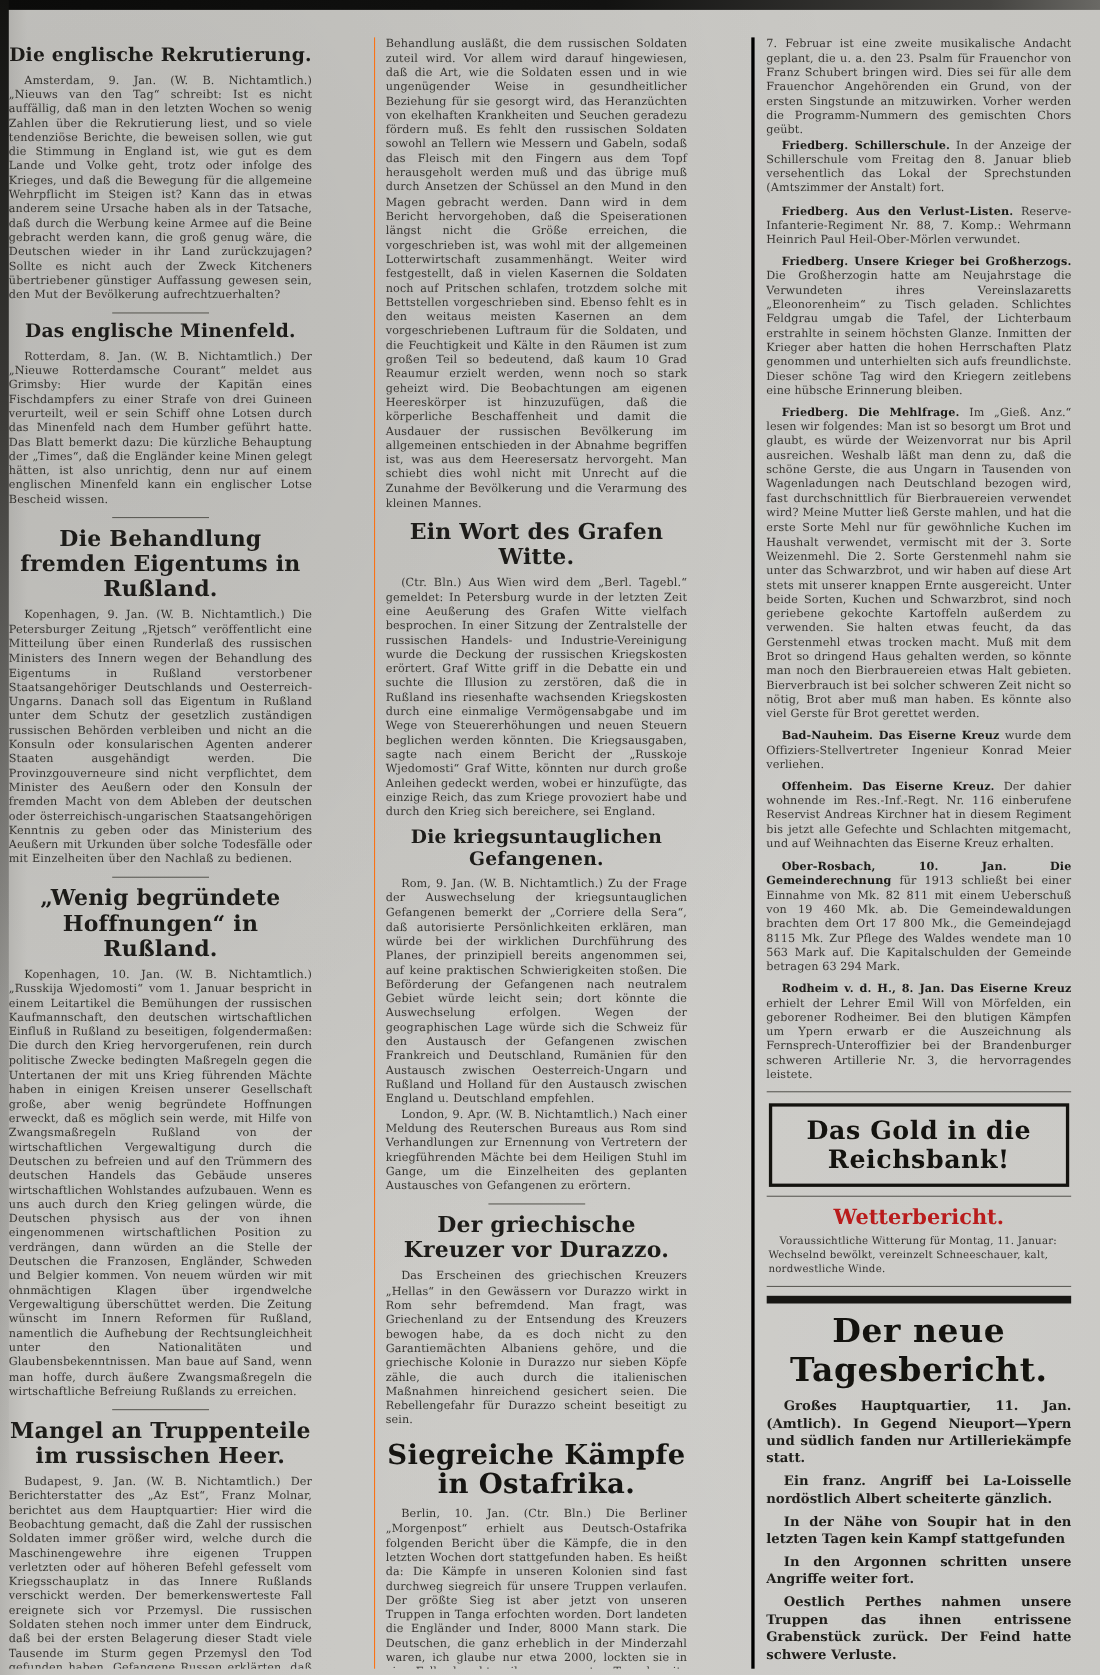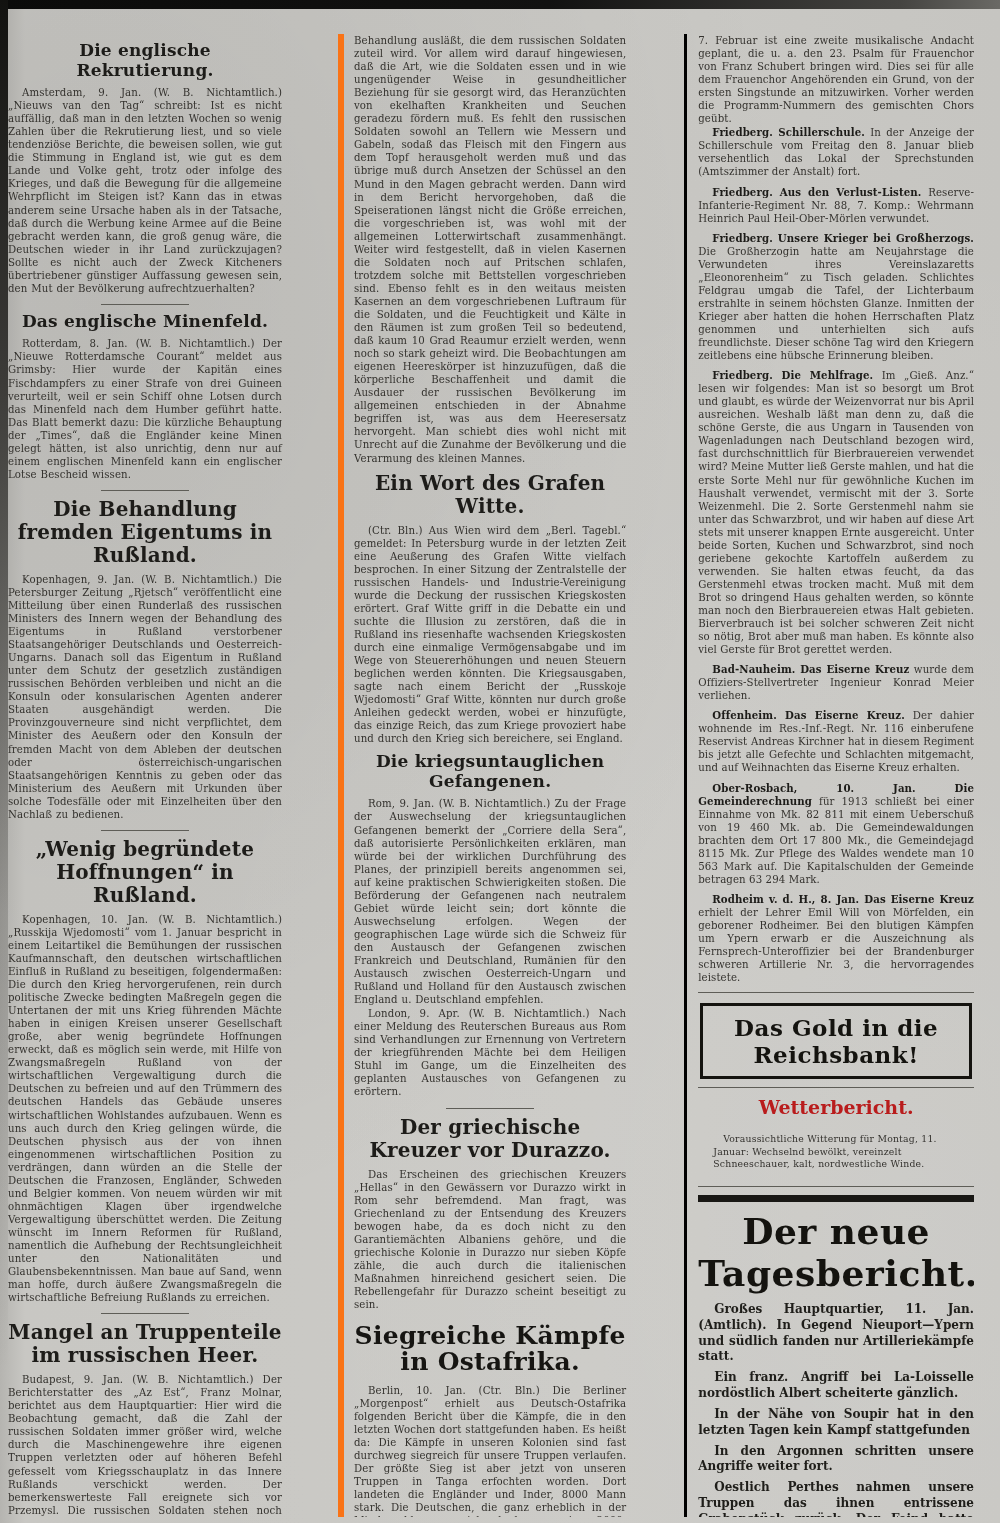--- a/index.html
+++ b/index.html
@@ -13,44 +13,44 @@
       linear-gradient(90deg, #b5b4b0 0px, #c8c7c3 25px, #cac9c5 600px, #c6c5c1 1000px);
   }
   .topband { position:absolute; top:0; left:0; right:0; height:9px;
     background:linear-gradient(to right,#0b0b0a 0%,#121211 55%,#454441 90%,#6a6965 100%); }
   .leftband { position:absolute; top:0; left:0; bottom:0; width:8px;
     background:linear-gradient(to bottom,#121210 0%,#3c3b38 25%,rgba(60,59,56,0.25) 60%,transparent 90%); }
 
   .sheet { position:absolute; top:34px; left:8px; width:966px; bottom:6px; display:flex;gap:48px; }
   .col { position:relative; overflow:hidden; }
   .col-left   { width:314px; padding-right:8px; }
-  .col-middle { width:312px; padding:0 10px; border-left:6px solid #f97316; }
+  .col-middle { width:312px; padding:0 10px; border-left:1px solid #f97316; }
   .col-right  { width:316px; padding-left:11px; border-left:3px solid #000000; }
 
   h2.head { font-size:17px; line-height:1.15; text-align:center; font-weight:bold;
     color:#1d1c19; margin:7px 0 6px; letter-spacing:.2px; }
   h2.head-lg { font-size:20px; }
   h1.banner { font-size:25px; text-align:center; font-weight:bold; color:#161512;
     margin:12px 0 8px; letter-spacing:.3px; line-height:1.05; }
   p.body { font-size:10.2px; line-height:1.28; text-align:justify; text-indent:14px;
     margin:0 0 1px; letter-spacing:.1px; word-spacing:.5px; }
   .sep { width:88px; border-top:1px solid #5e5d57; margin:9px auto 7px; }
   hr.thin { border:none; border-top:1px solid #5e5d57; margin:8px 0; }
   .thickbar { height:7px; background:#181714; margin:7px 0 6px; }
 
   p.item { font-size:10.2px; line-height:1.28; text-align:justify; text-indent:14px;
     margin:0 0 7px; letter-spacing:.1px; }
   p.item b { color:#1d1c19; }
 
   .goldbox { border:3px solid #14130f; margin:10px 2px 8px; padding:8px 4px;
     text-align:center; font-weight:bold; font-size:23px; color:#14130f; letter-spacing:.5px; }
   h3.weather-title { font-size:19px; text-align:center; font-weight:bold; color:#b91c1c; margin:8px 0 5px; }
-  p.weather-text { font-size:9.3px; line-height:1.35; margin:15px; text-indent:10px; letter-spacing:.2px; }
+  p.weather-text { font-size:9.3px; line-height:1.35; margin:2px; text-indent:10px; letter-spacing:.2px; }
 
-  h1.report-title { font-size:36px; text-align:center; font-weight:bold; color:#14130f;
+  h1.report-title { font-size:30px; text-align:center; font-weight:bold; color:#14130f;
     margin:8px 0 8px; letter-spacing:.5px; }
   p.report { font-size:12px; line-height:1.32; font-weight:bold; text-align:justify;
     text-indent:16px; margin:0 0 5px; color:#1f1e1a; }
 </style>
 </head>
 <body>
 
 <div class="topband"></div>
 <div class="leftband"></div>
 

